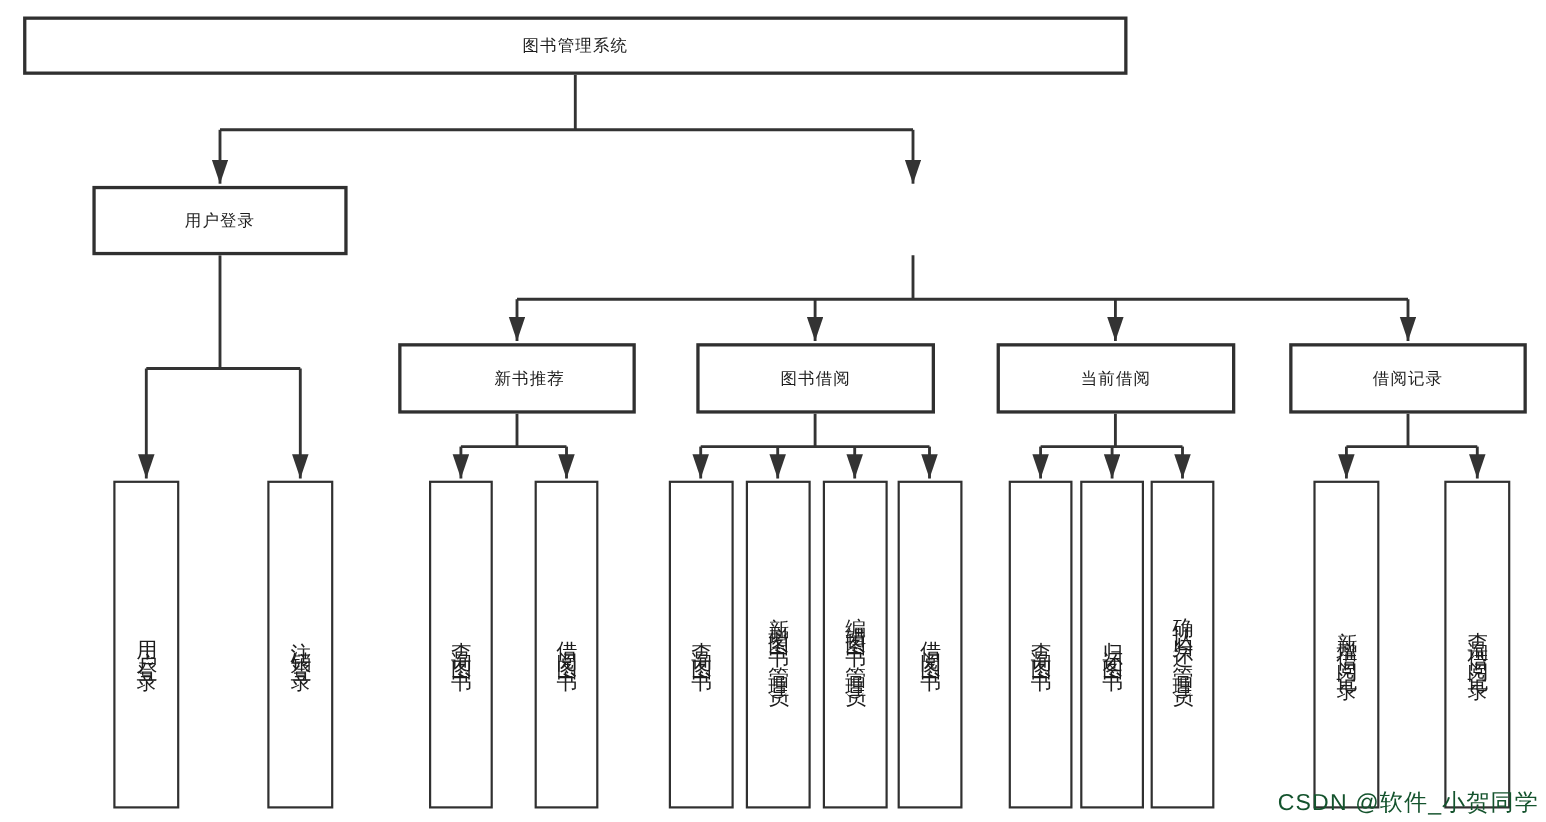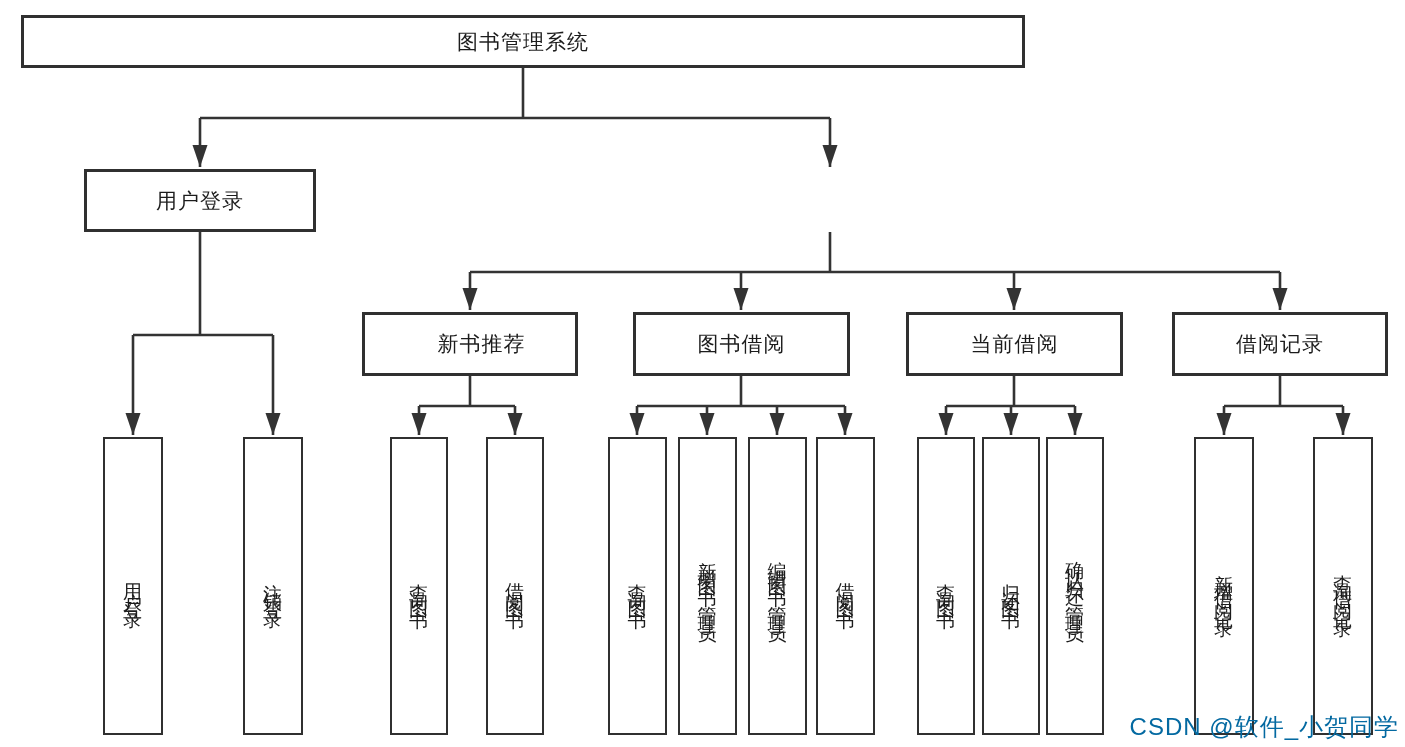--- a/index.html
+++ b/index.html
@@ -33,39 +33,39 @@
   .node {
     position: absolute;
     background: #ffffff;
     border: 3px solid #303030;
     box-sizing: border-box;
     display: flex;
     align-items: center;
     justify-content: center;
     color: #1c1c1c;
   }
-  .node.hbox { font-size: 21px; letter-spacing: 1px; }
+  .node.hbox { font-size: 15px; letter-spacing: 1px; }
   .node.leaf {
     border-width: 2.6px;
   }
   .leaf-label {
     writing-mode: vertical-lr;
     text-orientation: mixed;
     font-size: 19px;
     letter-spacing: 9px;
     line-height: 1;
     color: #1c1c1c;
     white-space: nowrap;
   }
   .watermark {
     position: absolute;
     right: 6px;
     bottom: 4px;
-    font-size: 24px;
-    color: #0369a1;
+    font-size: 21px;
+    color: #14532d;
     letter-spacing: 1px;
     pointer-events: none;
   }
 </style>
 </head>
 <body>
 
 <div class="stage">
 
   <svg class="connectors" viewBox="0 0 1405 747" xmlns="http://www.w3.org/2000/svg">

